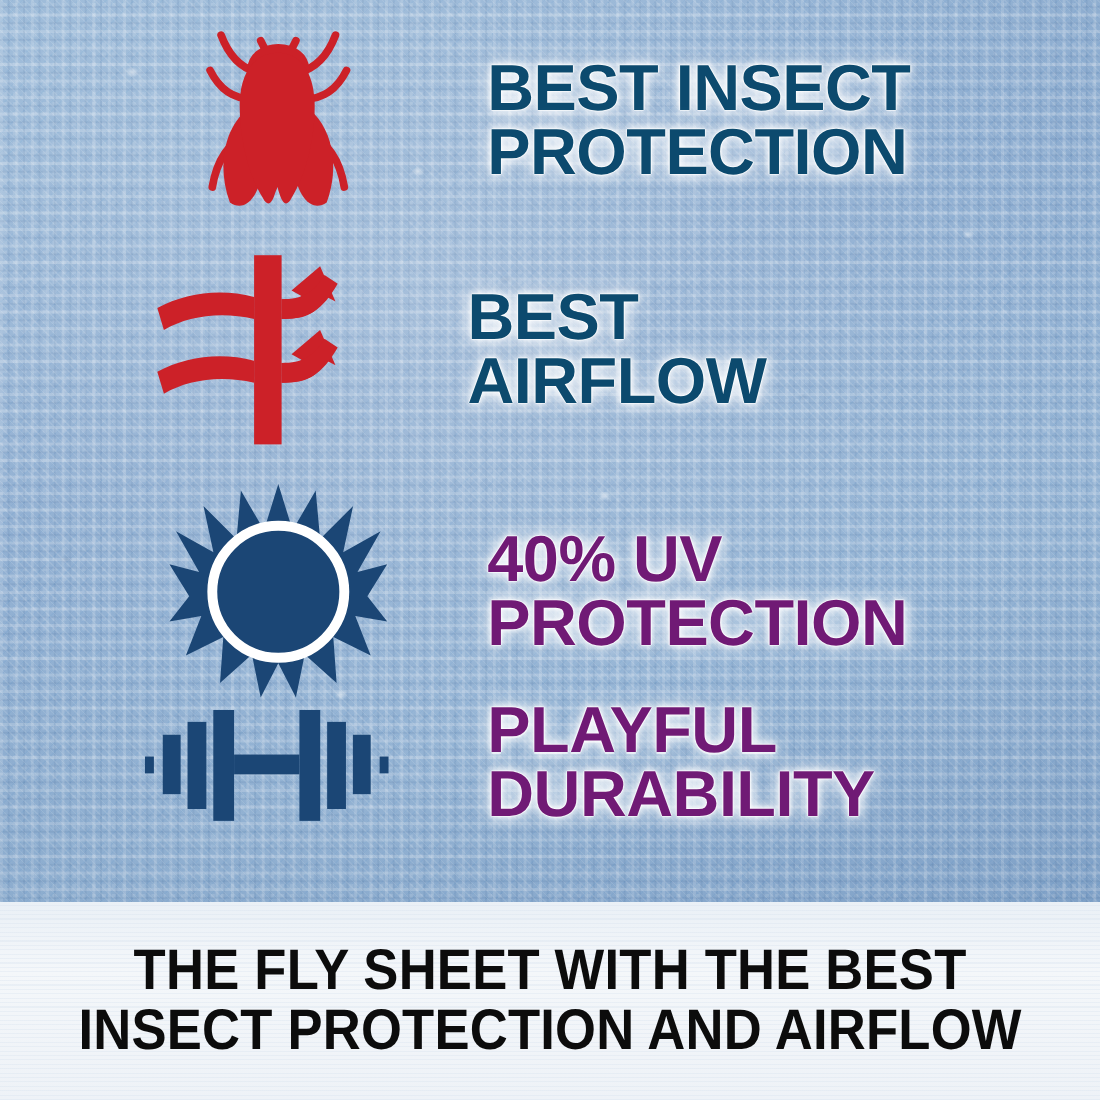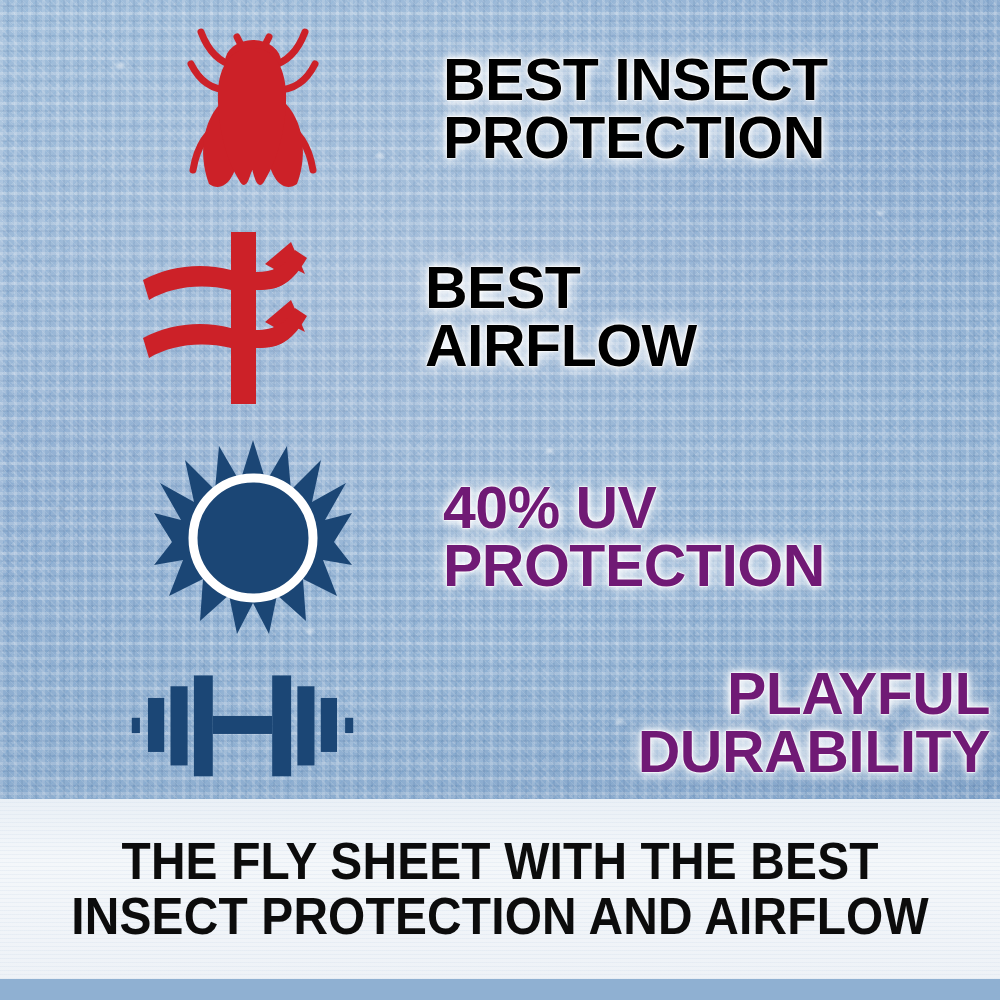--- a/index.html
+++ b/index.html
@@ -109,21 +109,21 @@
   .feature-text {
     margin: 0;
     font-family: "Liberation Sans", sans-serif;
     font-weight: bold;
     letter-spacing: -0.5px;
     line-height: 0.98;
     text-transform: uppercase;
     white-space: pre-line;
   }
   .feature-text.red {
-    color: #000000;
+    color: #0c4a6e;
     text-shadow:
        0 0 6px rgba(255,255,255,.95),
        0 0 12px rgba(255,255,255,.9),
        0 0 18px rgba(255,255,255,.75),
        1px 0 0 rgba(255,255,255,.55),
       -1px 0 0 rgba(255,255,255,.55),
        0 1px 0 rgba(255,255,255,.55),
        0 -1px 0 rgba(255,255,255,.55);
   }
   .feature-text.navy {
@@ -135,42 +135,42 @@
        1px 0 0 rgba(255,255,255,.55),
       -1px 0 0 rgba(255,255,255,.55),
        0 1px 0 rgba(255,255,255,.55),
        0 -1px 0 rgba(255,255,255,.55);
   }
 
   
   #row-insect   { left: 150px; top: 10px;  width: 840px; height: 200px; }
   #row-airflow  { left: 132px; top: 215px; width: 840px; height: 205px; }
   #row-uv       { left: 150px; top: 430px; width: 840px; height: 215px; }
-  #row-duro     { left: 130px; top: 639px; width: 860px; height: 170px; text-align: right; }
+  #row-duro     { left: 130px; top: 609px; width: 860px; height: 170px; }
 
   #row-insect  .icon-cell { width: 205px; height: 200px; }
   #row-airflow .icon-cell { width: 205px; height: 205px; }
   #row-uv      .icon-cell { width: 205px; height: 215px; }
   #row-duro    .icon-cell { width: 225px; height: 150px; }
 
   #row-insect  .feature-text { font-size: 59px; }
   #row-airflow .feature-text { font-size: 59px; }
   #row-uv      .feature-text { font-size: 59px; }
   #row-duro    .feature-text { font-size: 59px; }
 
   #row-insect  .label-cell { padding-left: 88px; }
   #row-airflow .label-cell { padding-left: 88px; }
   #row-uv      .label-cell { padding-left: 88px; }
   #row-duro    .label-cell { padding-left: 88px; }
 
   
   .caption-panel {
     position: absolute;
     left: 0;
-    top: 799px;
+    top: 820px;
     width: 1000px;
     height: 180px;
     background:
       repeating-linear-gradient(0deg,
         rgba(210,222,236,.30) 0px, rgba(210,222,236,.30) 1px,
         rgba(255,255,255,0) 1px, rgba(255,255,255,0) 4px),
       linear-gradient(180deg, #eaf0f6 0%, #f4f7fa 35%, #eef2f7 100%);
     display: flex;
     align-items: center;
     justify-content: center;

